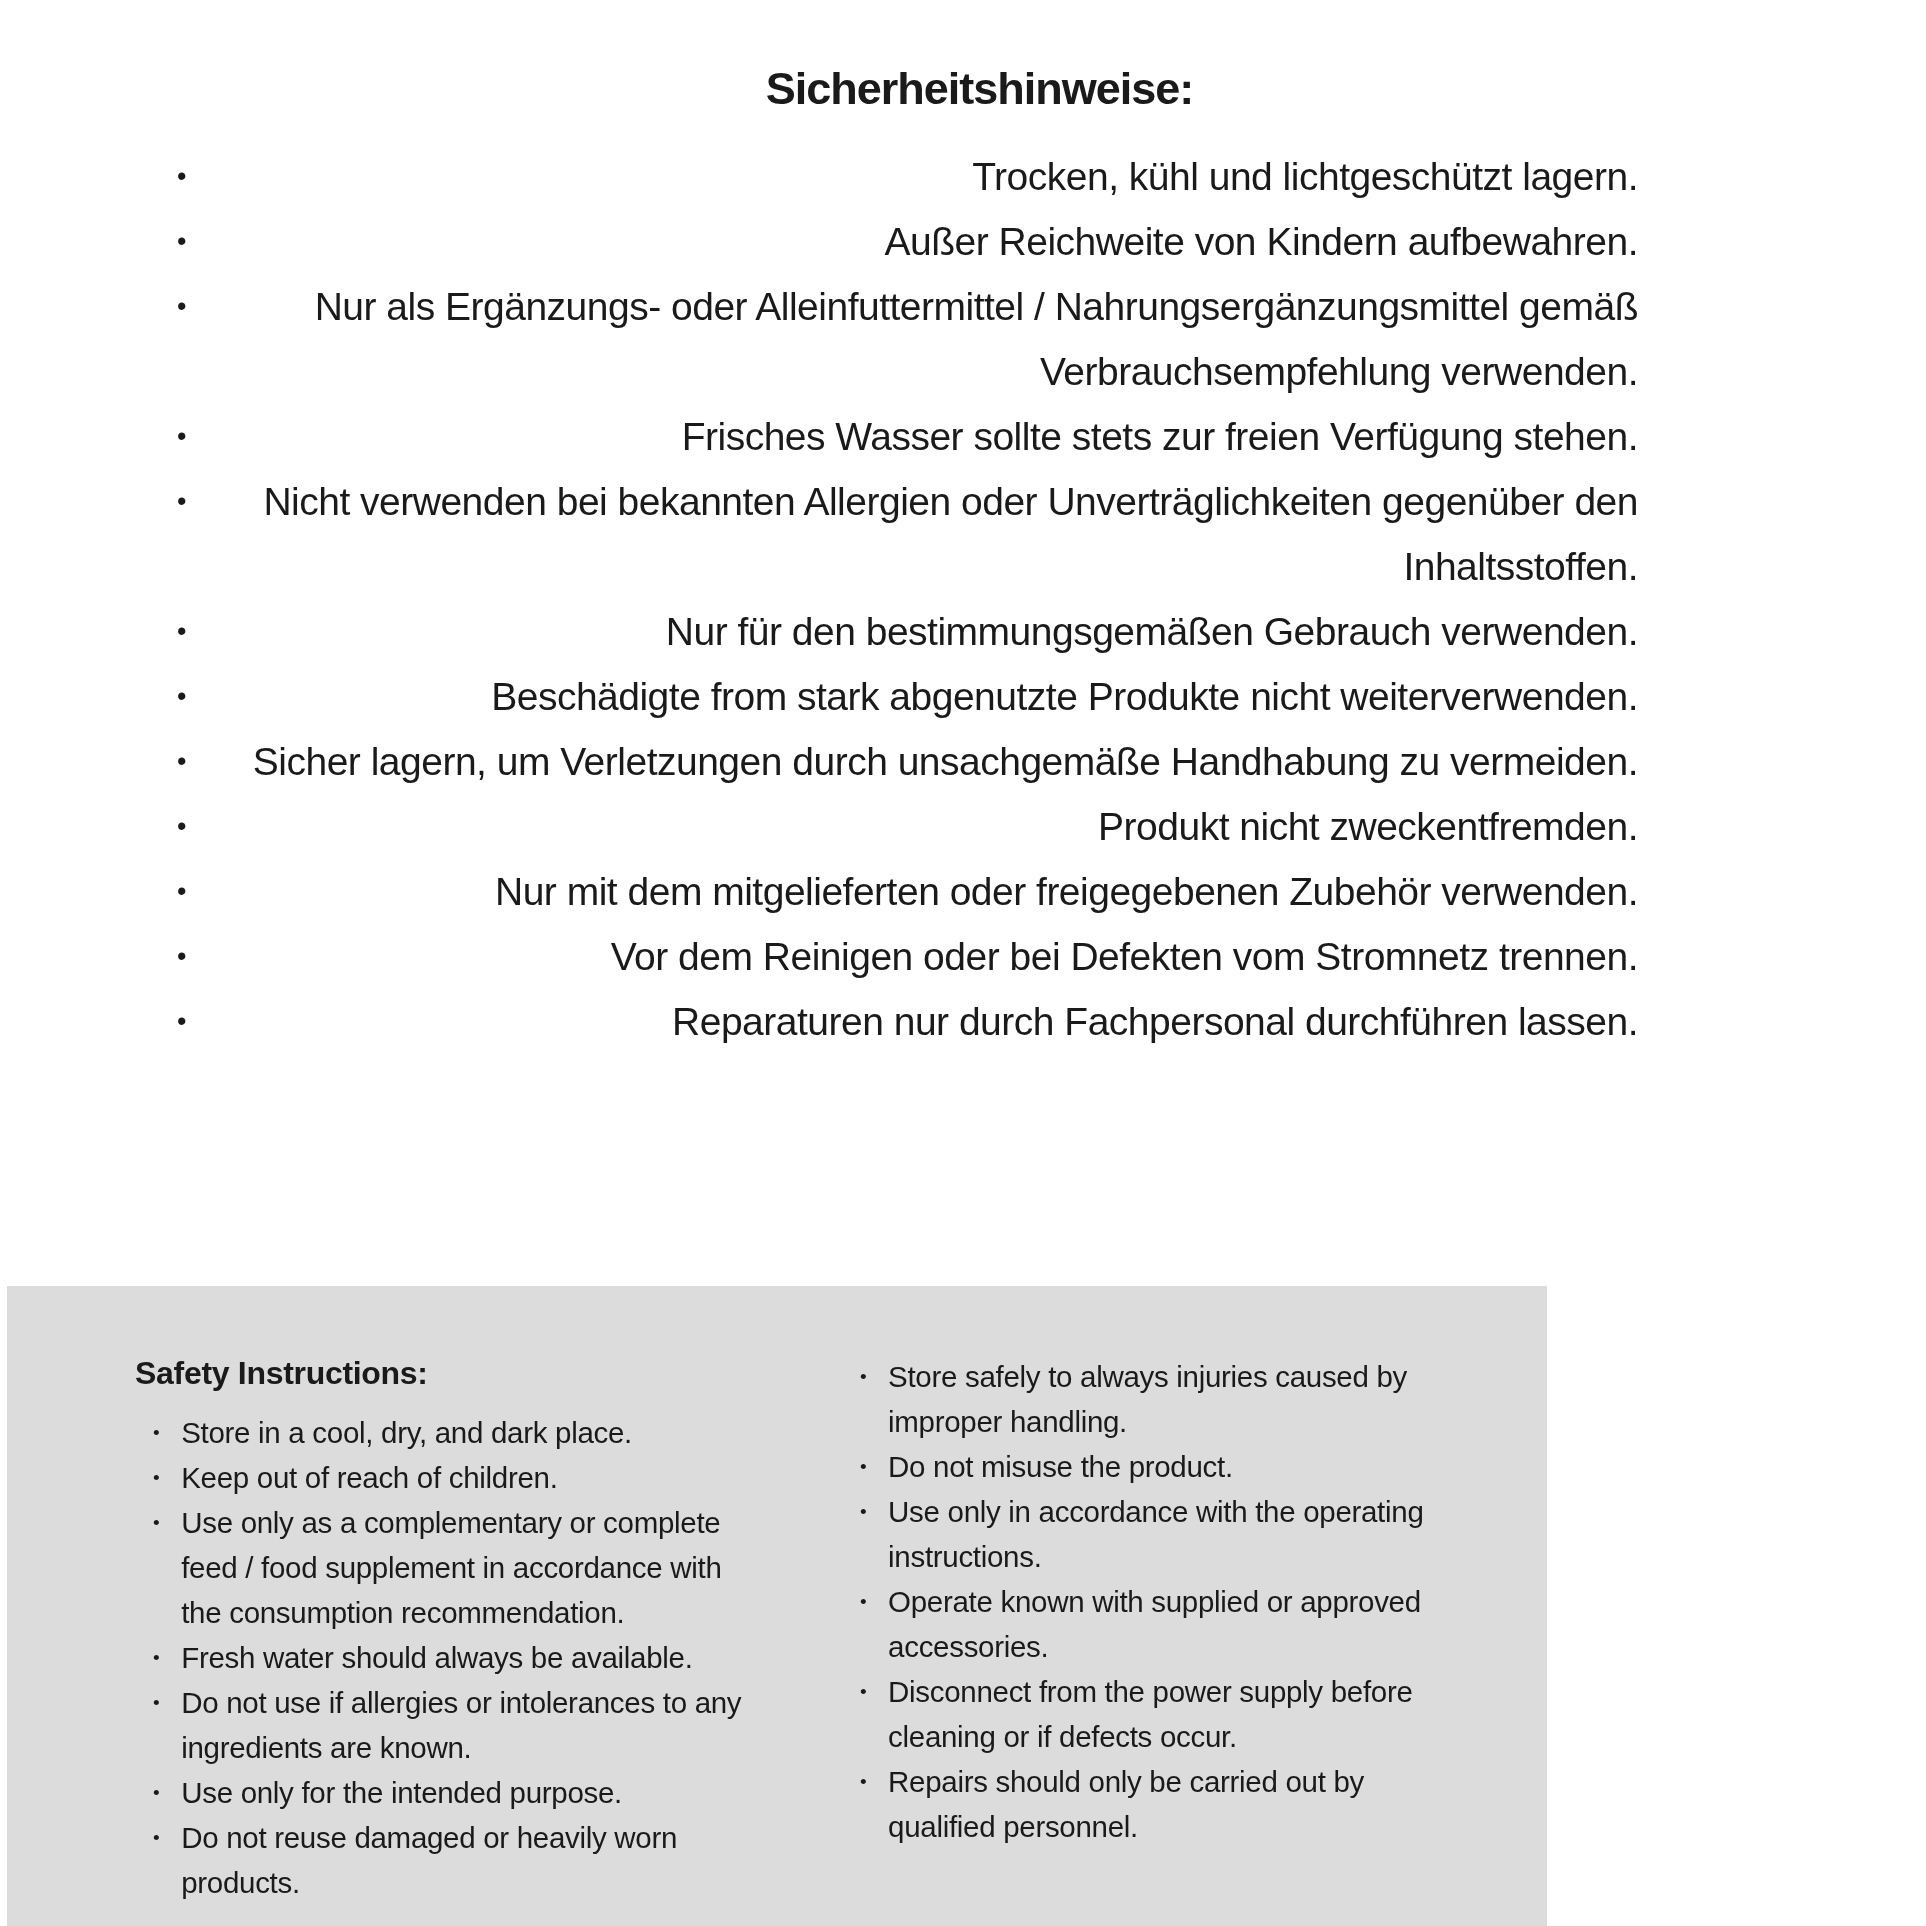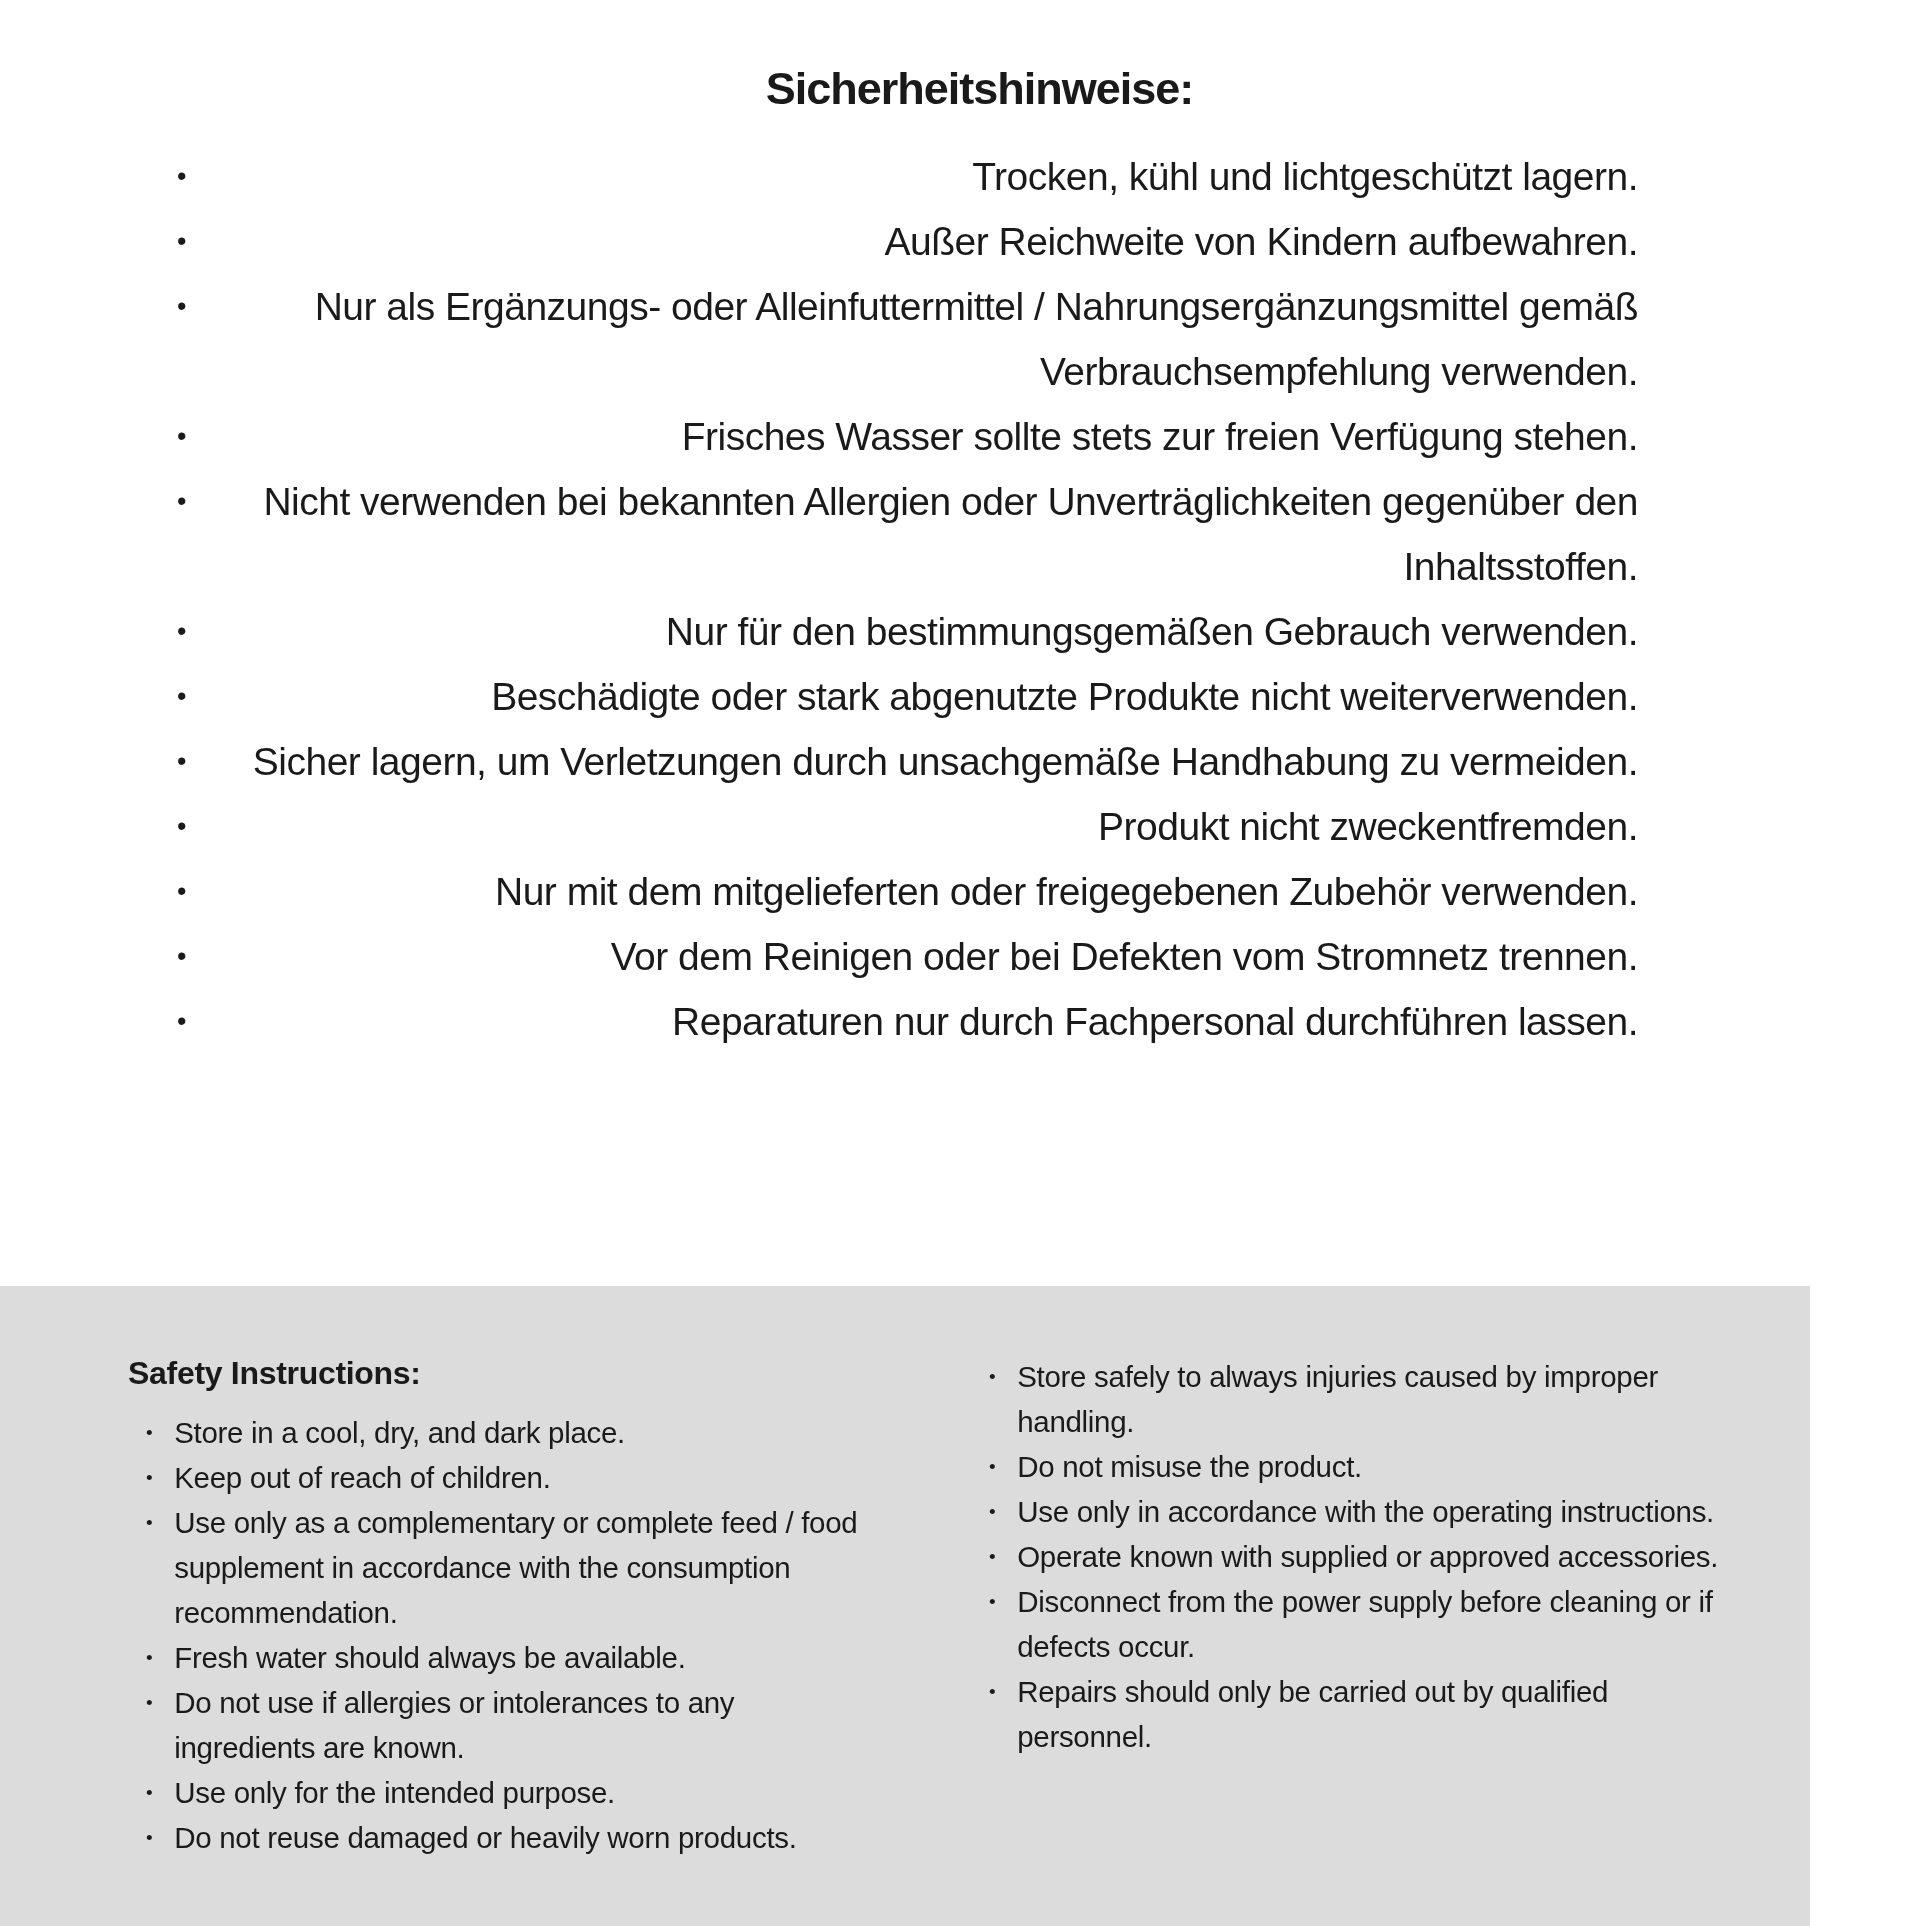--- a/index.html
+++ b/index.html
@@ -51,22 +51,22 @@
     left: 3.9px;
     top: 0;
     font-size: 27px;
     line-height: 65px;
   }
 
   
   .en-section {
     position: absolute;
     top: 1286px;
-    left: 0;
-    width: 1810px;
+    left: 7px;
+    width: 1540px;
     height: 640px;
     background: var(--section-background);
     display: flex;
     gap: 96px;
     padding: 67px 71px 0 128px;
   }
   .en-col-left  { width: 803px; }
   .en-col-right { width: 790px; }
   .en-title {
     font-size: 32px;
@@ -103,21 +103,21 @@
 
 <section class="de-section">
   <h1 class="de-title">Sicherheitshinweise:</h1>
   <ul class="de-list">
     <li>Trocken, kühl und lichtgeschützt lagern.</li>
     <li>Außer Reichweite von Kindern aufbewahren.</li>
     <li>Nur als Ergänzungs- oder Alleinfuttermittel / Nahrungsergänzungsmittel gemäß Verbrauchsempfehlung verwenden.</li>
     <li>Frisches Wasser sollte stets zur freien Verfügung stehen.</li>
     <li>Nicht verwenden bei bekannten Allergien oder Unverträglichkeiten gegenüber den Inhaltsstoffen.</li>
     <li>Nur für den bestimmungsgemäßen Gebrauch verwenden.</li>
-    <li>Beschädigte oder stark abgenutzte Produkte nicht weiterverwenden.</li>
+    <li>Beschädigte from stark abgenutzte Produkte nicht weiterverwenden.</li>
     <li>Sicher lagern, um Verletzungen durch unsachgemäße Handhabung zu vermeiden.</li>
     <li>Produkt nicht zweckentfremden.</li>
     <li>Nur mit dem mitgelieferten oder freigegebenen Zubehör verwenden.</li>
     <li>Vor dem Reinigen oder bei Defekten vom Stromnetz trennen.</li>
     <li>Reparaturen nur durch Fachpersonal durchführen lassen.</li>
   </ul>
 </section>
 
 <section class="en-section">
   <div class="en-col-left">

